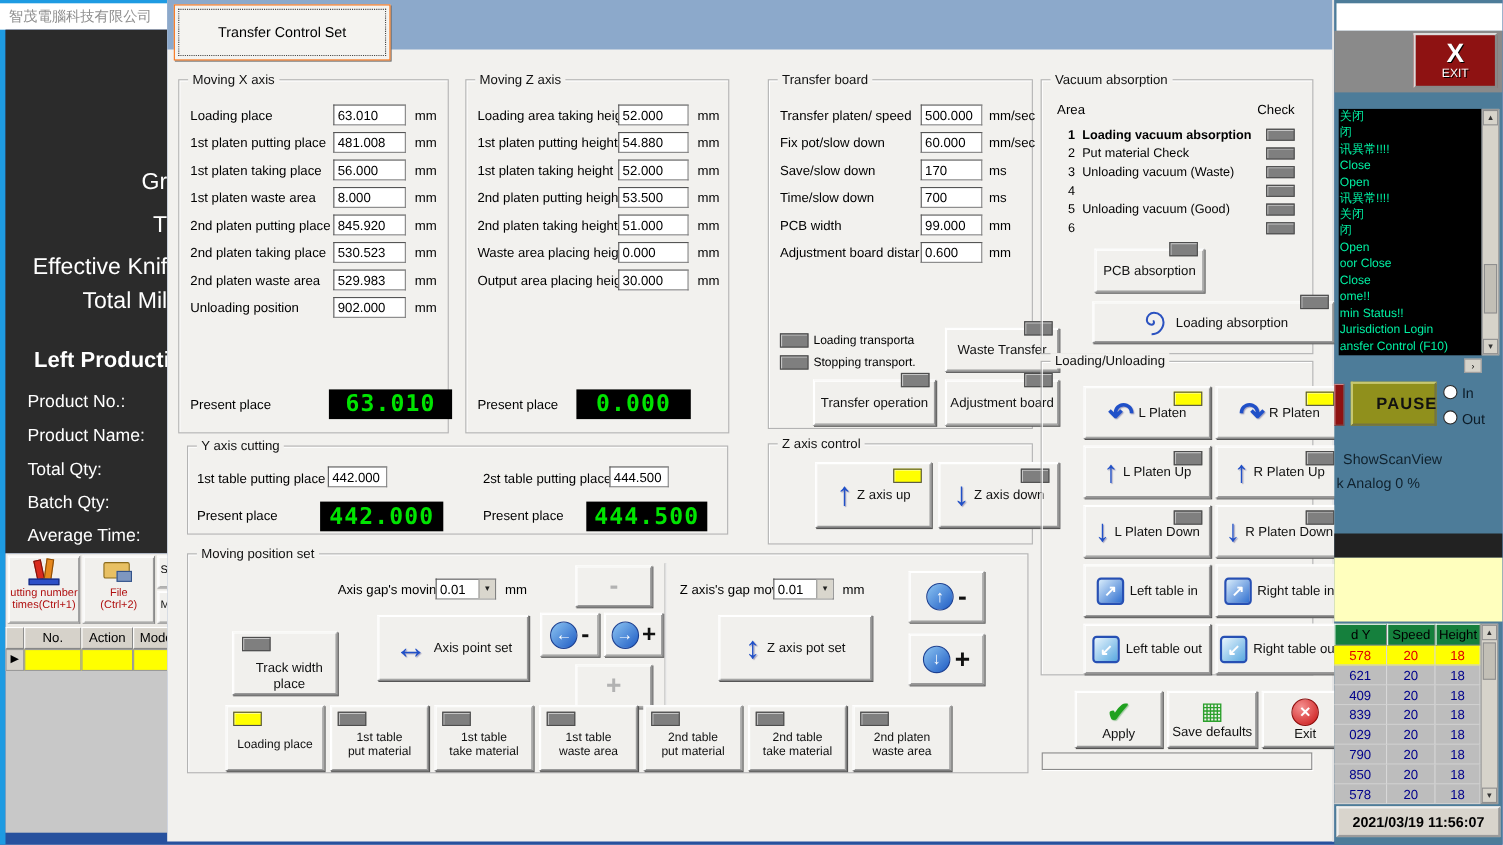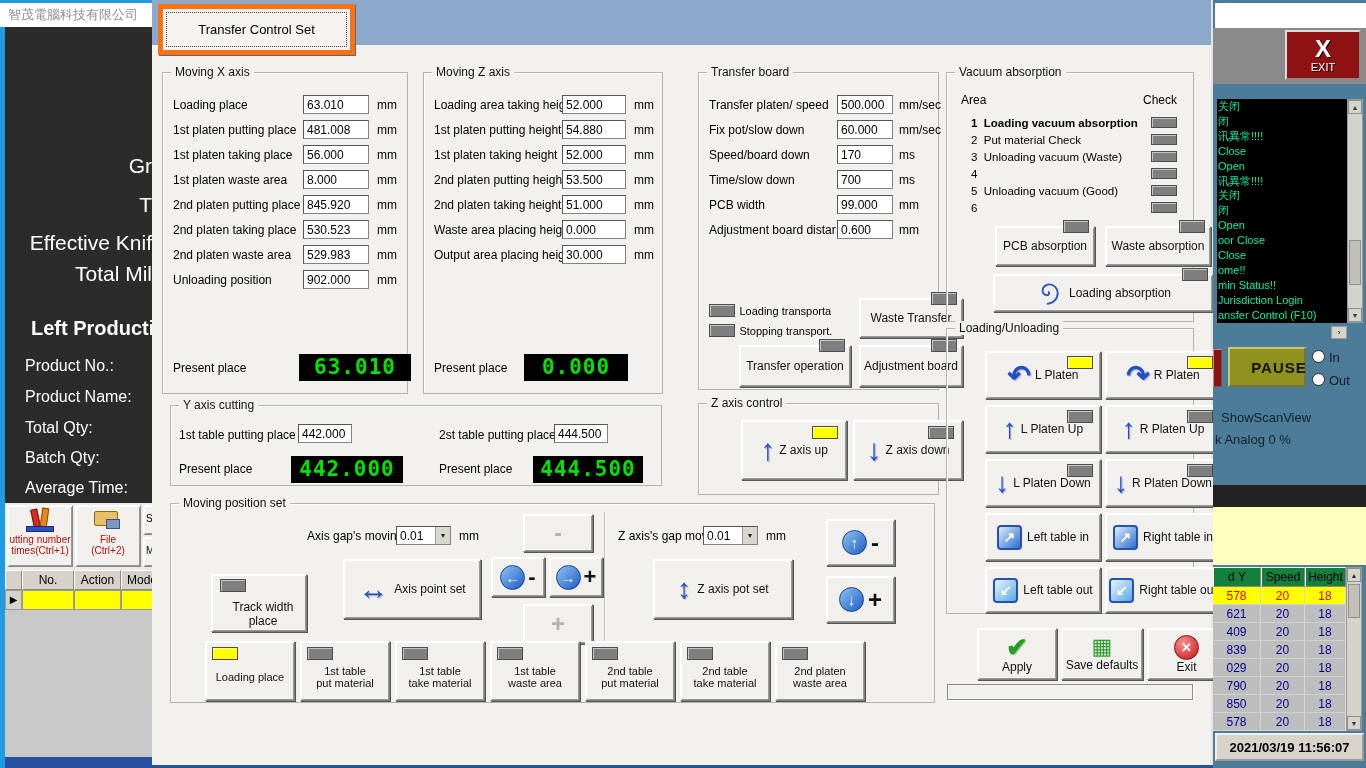--- a/index.html
+++ b/index.html
@@ -49,21 +49,21 @@
           box-shadow:1px 1px 0 #fff inset,-1px -1px 0 #999 inset; text-align:center; overflow:hidden; }
   .tbtn .lbl { color:#b01010; font-size:10px; line-height:11px; white-space:nowrap; }
   #left-table { position:absolute; left:5px; top:570px; width:147px; height:187px; background:#c8c8c8; overflow:hidden; }
   .ltcell { position:absolute; top:0; height:20px; background:#d6d2ca; border:1px solid #888; border-top-color:#fff; border-left-color:#fff;
             font-size:12px; text-align:center; line-height:18px; }
   .ltdata { position:absolute; top:20px; height:20px; background:#ffff00; border:1px solid #9a9a9a; }
 
   
   #main-dialog { position:absolute; left:152px; top:0; width:1061px; height:765px; background:#f2f1ee; border-right:2px solid #e4e4e4; }
   #band { position:absolute; left:0; top:0; width:100%; height:45px; background:#8ca9cb; }
-  #tab { position:absolute; left:6px; top:4px; width:197px; height:51px; background:#f4f3f0; border:5px solid #f97316; box-shadow:1px 1px 0 #666; }
+  #tab { position:absolute; left:6px; top:4px; width:197px; height:51px; background:#f4f3f0; border:1px solid #f97316; box-shadow:1px 1px 0 #666; }
   #tab .inner { position:absolute; inset:3px; border:1px dotted #444; display:flex; align-items:center; justify-content:center; font-size:13px; }
 
   
   .ic-check { color:#1fa11f; font-size:26px; font-weight:bold; line-height:26px; text-shadow:1px 1px 1px #9dc89d; }
   .ic-cubes { color:#2ca02c; font-size:22px; line-height:22px; }
   .xcirc { width:25px; height:25px; border-radius:50%; background:radial-gradient(circle at 35% 30%, #f59090, #c91212);
            color:#fff; font-weight:bold; font-size:13px; display:flex; align-items:center; justify-content:center; border:1px solid #8c0c0c; }
 
   
   #right-col { position:absolute; left:1213px; top:0; width:153px; height:768px; background:#4d7c99; }
@@ -237,21 +237,21 @@
           <span class="flabel">Transfer platen/ speed</span>
           <input class="fin" style="left: 138px; width: 56px;" value="500.000">
           <span class="funit" style="left:200px;">mm/sec</span>
         </div>
       <div class="frow" style="top:47px;">
           <span class="flabel">Fix pot/slow down</span>
           <input class="fin" style="left: 138px; width: 56px;" value="60.000">
           <span class="funit" style="left:200px;">mm/sec</span>
         </div>
       <div class="frow" style="top:72px;">
-          <span class="flabel">Speed/board down</span>
+          <span class="flabel">Save/slow down</span>
           <input class="fin" style="left: 138px; width: 56px;" value="170">
           <span class="funit" style="left:200px;">ms</span>
         </div>
       <div class="frow" style="top:97px;">
           <span class="flabel">Time/slow down</span>
           <input class="fin" style="left: 138px; width: 56px;" value="700">
           <span class="funit" style="left:200px;">ms</span>
         </div>
       <div class="frow" style="top:122px;">
           <span class="flabel">PCB width</span>
@@ -312,24 +312,20 @@
       <div style="position:absolute;left:24px;top:95px;font-size:11.5px;white-space:nowrap;"><span>4</span>&nbsp;&nbsp;<span></span></div>
         <span class="chip" style="top:95px;right:16px;width:26px;height:11px;"></span>
       <div style="position:absolute;left:24px;top:112px;font-size:11.5px;white-space:nowrap;"><span>5</span>&nbsp;&nbsp;<span>Unloading vacuum (Good)</span></div>
         <span class="chip" style="top:112px;right:16px;width:26px;height:11px;"></span>
       <div style="position:absolute;left:24px;top:129px;font-size:11.5px;white-space:nowrap;"><span>6</span>&nbsp;&nbsp;<span></span></div>
         <span class="chip" style="top:129px;right:16px;width:26px;height:11px;"></span>
       <div class="btn" style="left:16px;top:153px;width:100px;height:40px;">
         <span class="chip" style="top:-7px;right:5px;"></span>
         <span>PCB absorption</span>
       </div>
-      <div class="btn" style="left:126px;top:153px;width:106px;height:40px;">
-        <span class="chip" style="top:-7px;right:5px;"></span>
-        <span>Waste absorption</span>
-      </div>
       <div class="btn" style="left:14px;top:201px;width:220px;height:38px;">
         <span class="chip" style="top:-7px;right:4px;"></span>
         <svg width="26" height="26" viewBox="0 0 24 24" style="margin-right:8px;">
           <path d="M12 12 m0 -1 a1 1 0 0 1 1 1 a2 2 0 0 1 -2 2 a4 4 0 0 1 -4 -4 a6 6 0 0 1 6 -6 a8 8 0 0 1 8 8 a10 10 0 0 1 -10 10" fill="none" stroke="#2b52c0" stroke-width="1.7"></path>
         </svg>
         <span>Loading absorption</span>
       </div>
     </div>
 
     <div class="grp" style="left:794px;top:328px;width:248px;height:286px;">

